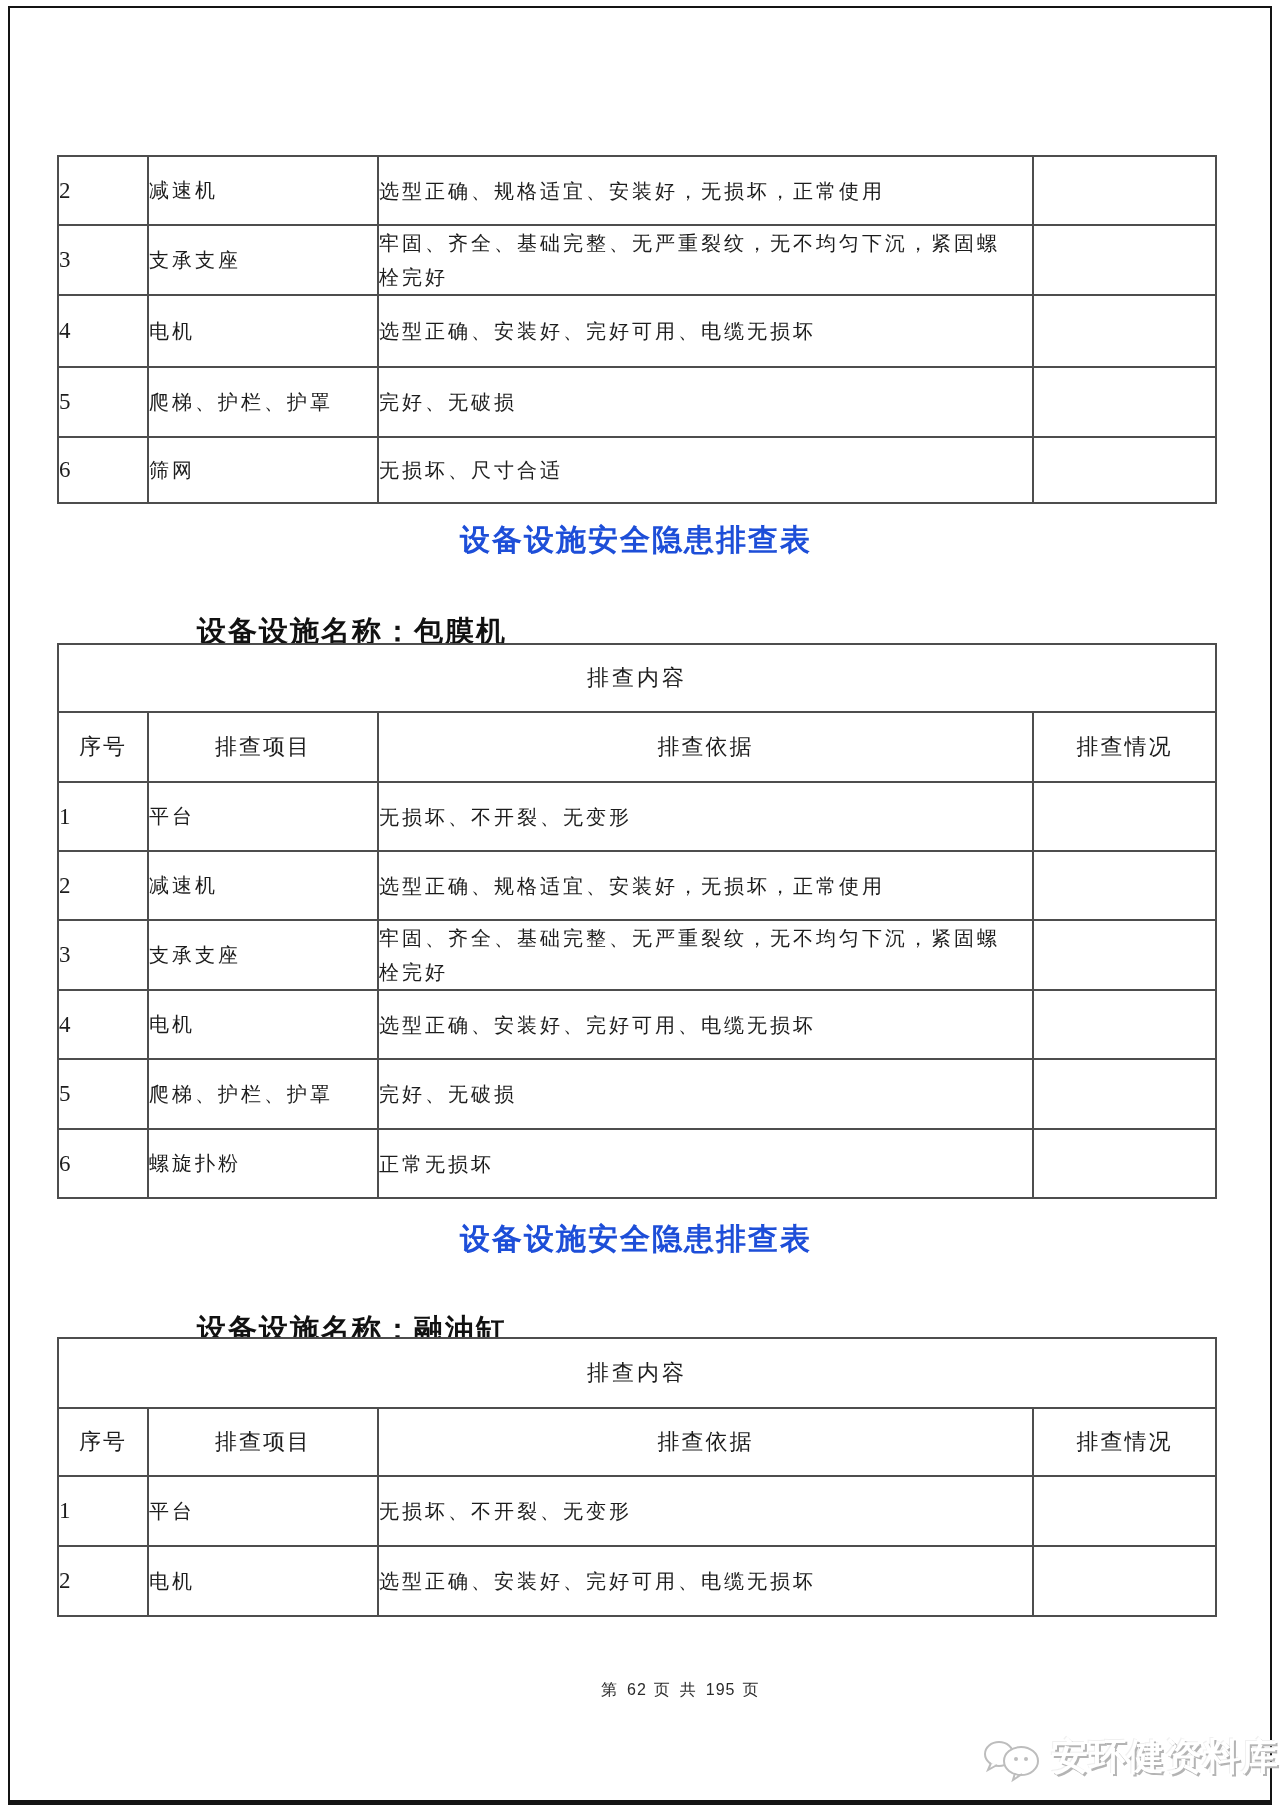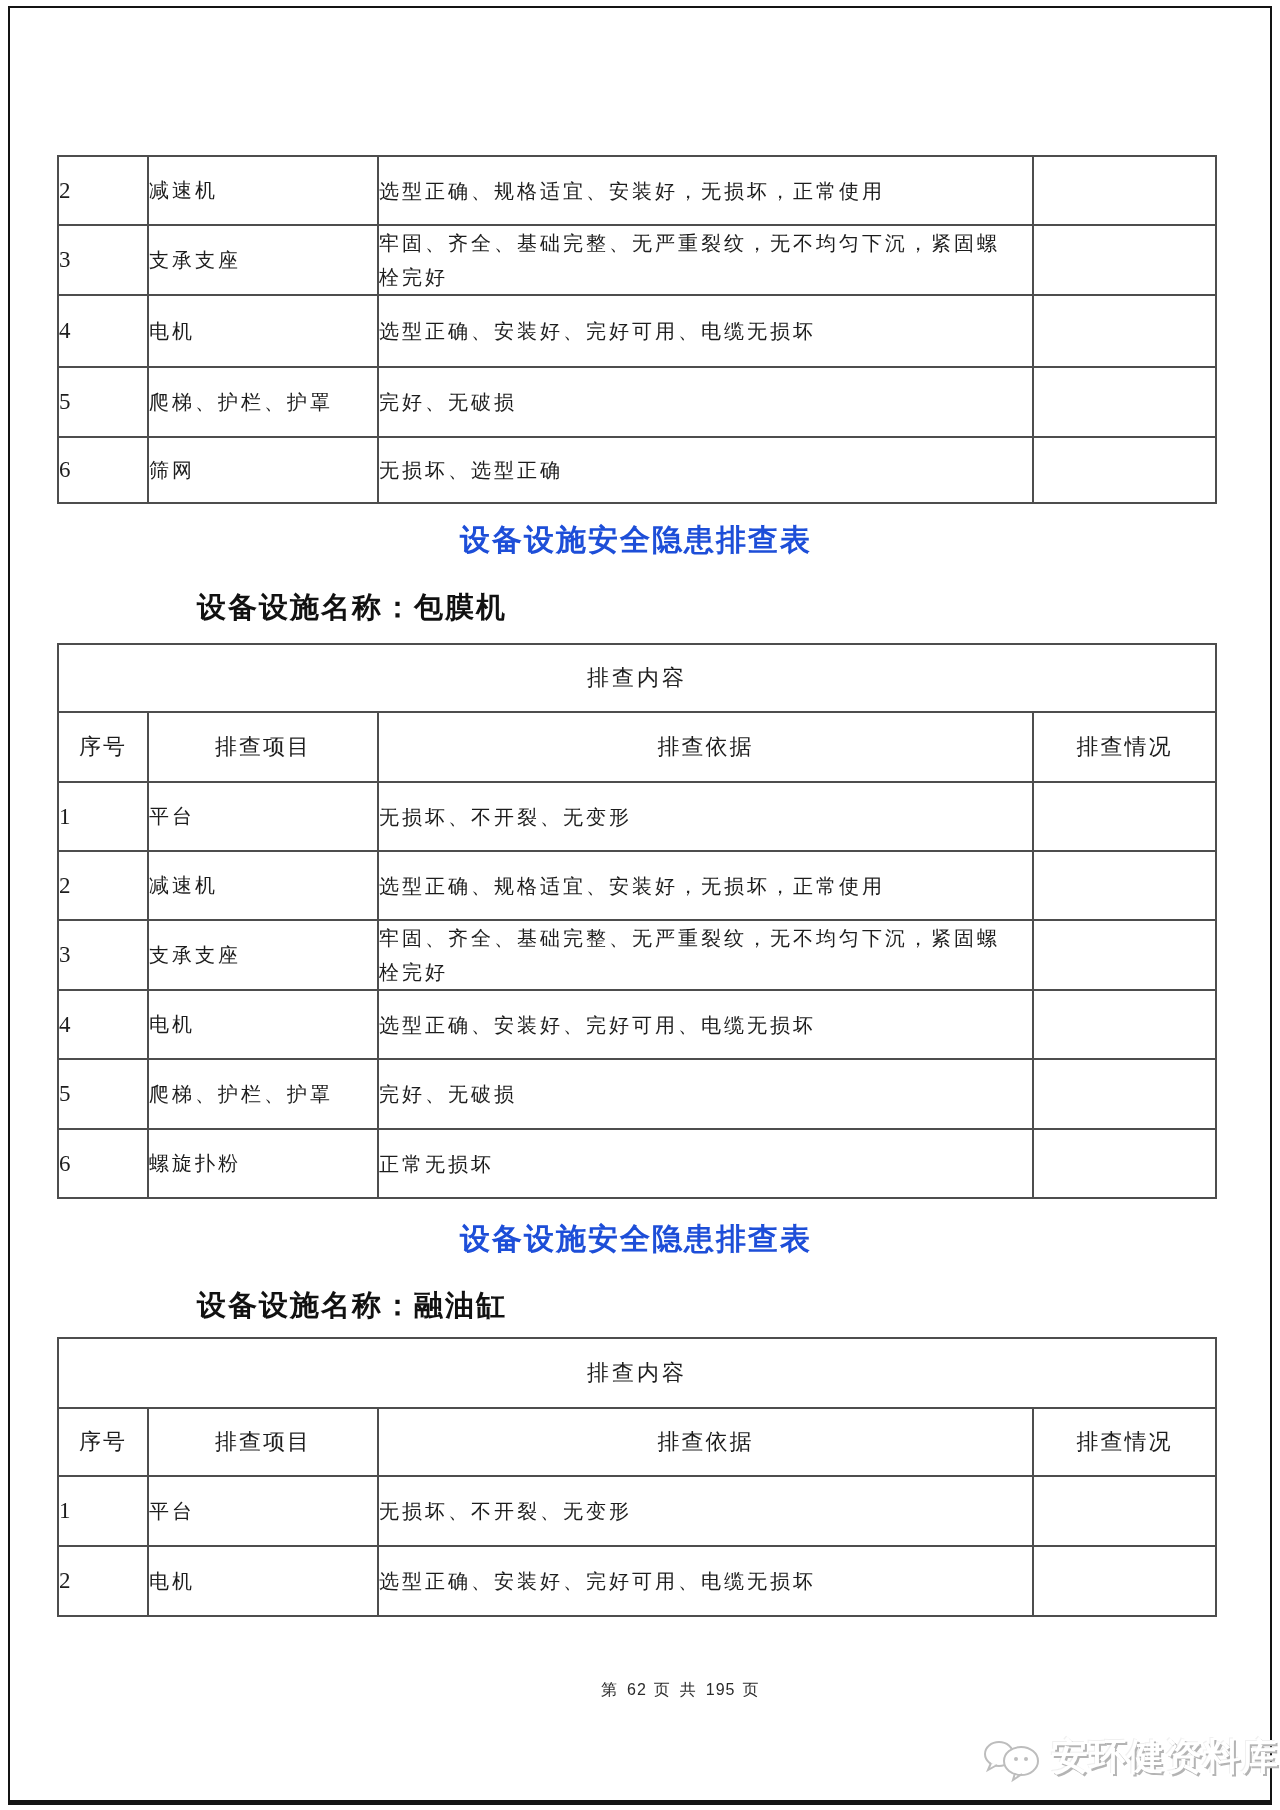--- a/index.html
+++ b/index.html
@@ -74,20 +74,21 @@
     letter-spacing:2px;
     color:#1d4ed8;
   }
   .device-label {
     position:absolute;
     left:197px;
     font-size:29px;
     font-weight:bold;
     letter-spacing:2px;
     color:#111;
+    margin-top:24px;
   }
   .footer {
     position:absolute;
     top:1680px; left:601px;
     font-size:16px;
     letter-spacing:3px;
     color:#2b2b2b;
   }
   .footer .num {
     font-family:"Liberation Sans","DejaVu Sans",sans-serif;
@@ -146,21 +147,21 @@
     </tr>
     <tr style="height:70px;">
       <td class="serial">5</td>
       <td class="item">爬梯、护栏、护罩</td>
       <td class="basis">完好、无破损</td>
       <td></td>
     </tr>
     <tr style="height:66px;">
       <td class="serial">6</td>
       <td class="item">筛网</td>
-      <td class="basis">无损坏、选型正确</td>
+      <td class="basis">无损坏、尺寸合适</td>
       <td></td>
     </tr>
   </tbody>
 </table>
 
 <div class="section-title" style="top:520px;">设备设施安全隐患排查表</div>
 <div class="device-label" style="top:588px;">设备设施名称：包膜机</div>
 
 <table class="sheet" style="top:643px;">
   <colgroup>

